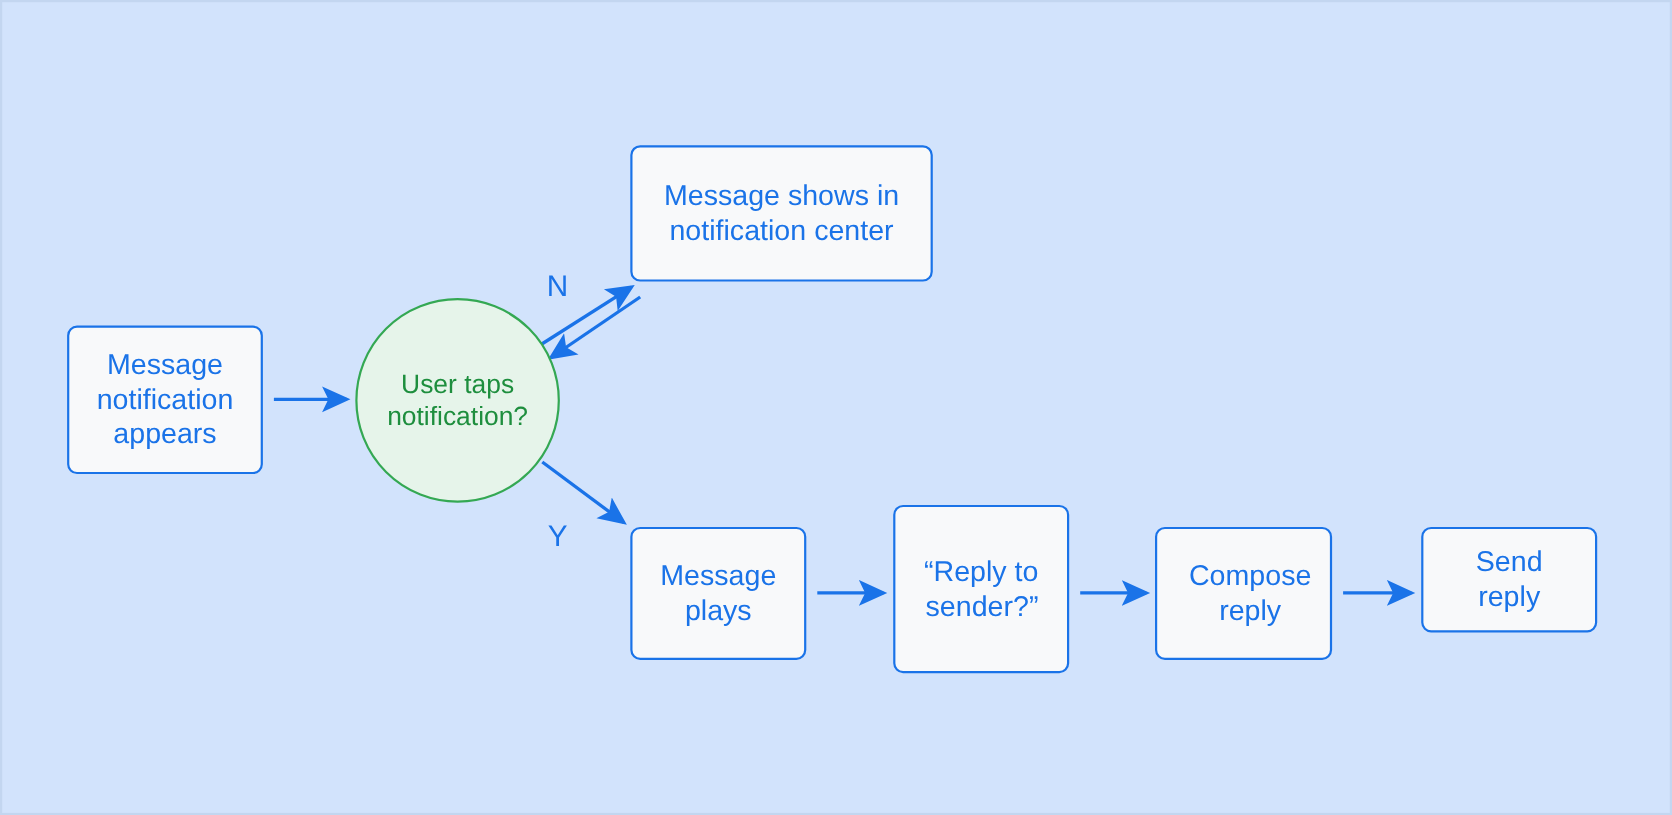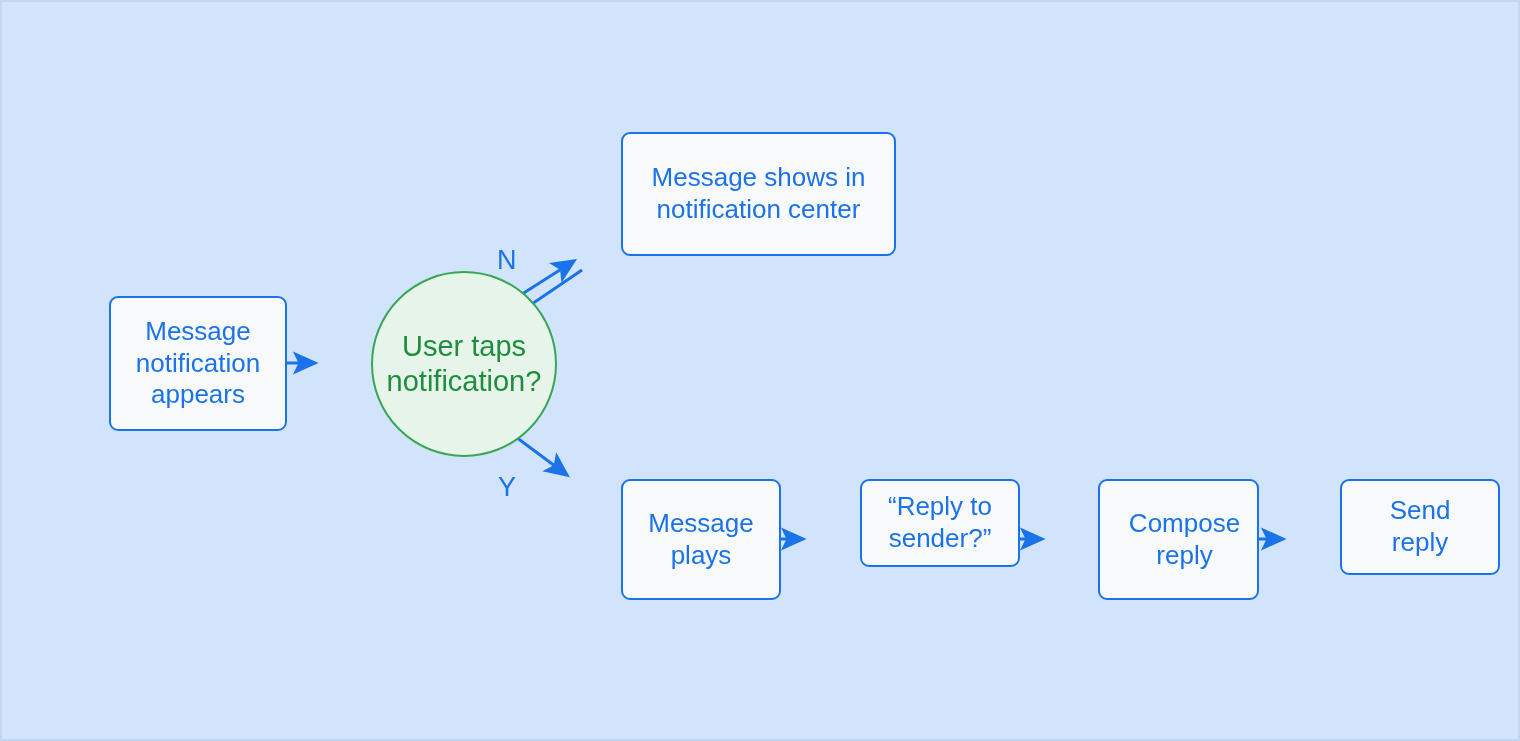--- a/index.html
+++ b/index.html
@@ -21,35 +21,34 @@
   }
   .node {
     position: absolute;
     box-sizing: border-box;
     display: flex;
     align-items: center;
     justify-content: center;
     text-align: center;
     line-height: 1.22;
     white-space: pre-line;
-    margin-left: 48px;
   }
   .proc {
     background: #f8f9fa;
     border: 2px solid #1a73e8;
     border-radius: 9px;
     color: #1a73e8;
     font-size: 26px;
   }
   .decision {
     background: #e6f4ea;
     border: 2px solid #34a853;
     border-radius: 50%;
     color: #1e8e3e;
-    font-size: 29px;
+    font-size: 24px;
   }
   .edge-label {
     position: absolute;
     color: #1a73e8;
     font-size: 27px;
     line-height: 1;
   }
   svg.edges {
     position: absolute;
     left: 0;
@@ -93,21 +92,21 @@
 
   <div class="node decision" style="left:321px; top:269px; width:186px; height:186px;">User taps
 notification?</div>
 
   <div class="node proc" style="left:571px; top:130px; width:275px; height:124px;">Message shows in
 notification center</div>
 
   <div class="node proc" style="left:571px; top:477px; width:160px; height:121px;">Message
 plays</div>
 
-  <div class="node proc" style="left:810px; top:477px; width:160px; height:88px;">“Reply to
+  <div class="node proc" style="left:810px; top:457px; width:160px; height:153px;text-align:right;">“Reply to
 sender?”</div>
 
   <div class="node proc" style="left:1048px; top:477px; width:161px; height:121px;padding-left:12px;">Compose
 reply</div>
 
   <div class="node proc" style="left:1290px; top:477px; width:160px; height:96px;">Send
 reply</div>
 
   <div class="edge-label" style="left:495px; top:245px;">N</div>
 

